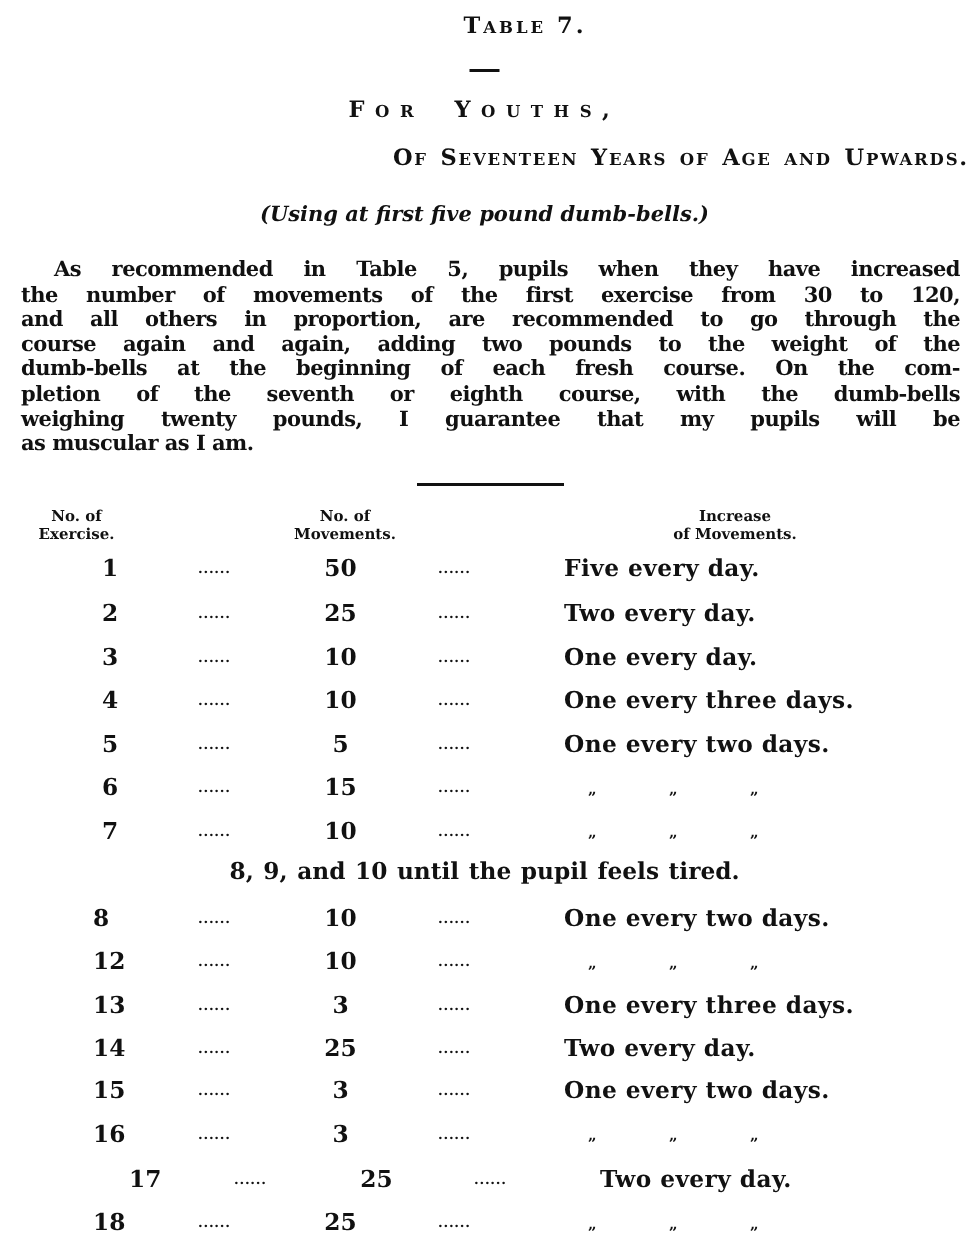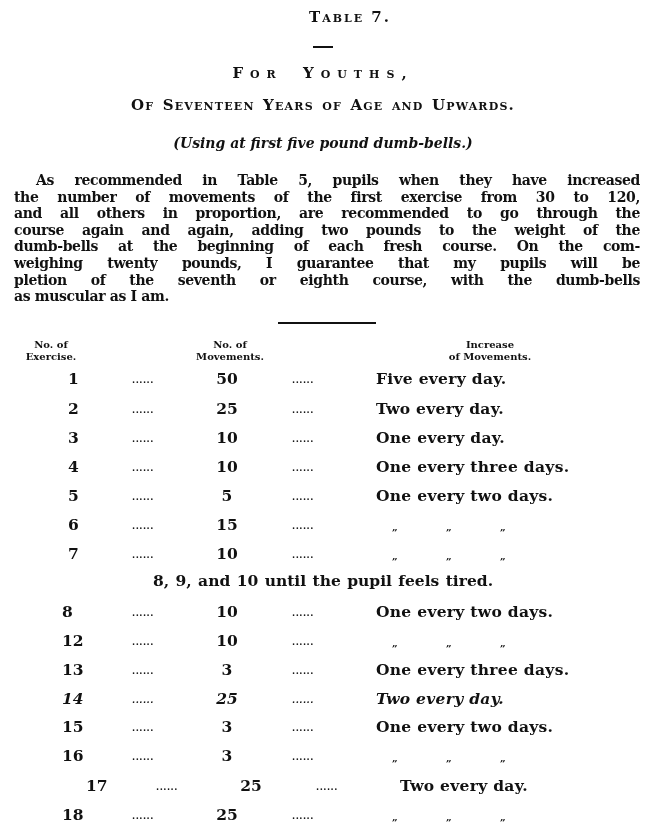--- a/index.html
+++ b/index.html
@@ -15,21 +15,21 @@
       letter-spacing: 2px;
       padding-left: 27px;
     }
     .dash { position: absolute; top: 46px; left: 313px; width: 20px; height: 2px; background: #111; }
     .subtitle1 {
       top: 64px; font-size: 15px; font-weight: bold; font-variant: small-caps;
       letter-spacing: 7px; word-spacing: 8px;
     }
     .subtitle2 {
       top: 96px; font-size: 15px; font-weight: bold; font-variant: small-caps;
-      letter-spacing: 1.2px; word-spacing: 2px;
+      letter-spacing: 1.2px; word-spacing: 2px; text-align: right;
     }
     .note {
       top: 135px; font-size: 14px; font-style: italic; font-weight: bold;
     }
     .para {
       position: absolute; left: 14px; top: 172px; width: 626px;
       font-size: 14px; font-weight: bold; line-height: 16.6px;
       text-align: justify; font-family: "DejaVu Serif", serif;
       letter-spacing: -0.35px;
     }
@@ -61,22 +61,22 @@
   <div class="center subtitle1">For Youths,</div>
   <div class="center subtitle2">Of Seventeen Years of Age and Upwards.</div>
   <div class="center note">(Using at first five pound dumb-bells.)</div>
 
   <div class="para">
     <span class="line first">As recommended in Table 5, pupils when they have increased</span>
     <span class="line">the number of movements of the first exercise from 30 to 120,</span>
     <span class="line">and all others in proportion, are recommended to go through the</span>
     <span class="line">course again and again, adding two pounds to the weight of the</span>
     <span class="line">dumb-bells at the beginning of each fresh course.  On the com-</span>
+    <span class="line">pletion of the seventh or eighth course, with the dumb-bells</span>
     <span class="line">weighing twenty pounds, I guarantee that my pupils will be</span>
-    <span class="line">pletion of the seventh or eighth course, with the dumb-bells</span>
     <span class="line last">as muscular as I am.</span>
   </div>
 
   <div class="rule"></div>
 
   <div class="hdr hdr-ex">
     <div>No. of</div>
     <div>Exercise.</div>
   </div>
   <div class="hdr hdr-mv">
@@ -158,21 +158,21 @@
         <span class="ditto" style="left: 446px;">„</span>
         <span class="ditto" style="left: 500px;">„</span>
       </div>
       <div class="row" style="top: 660px;">
         <span class="ex" style="left: 62px;">13</span>
         <span class="d1">......</span>
         <span class="mv">3</span>
         <span class="d2">......</span>
         <span class="inc">One every three days.</span>
       </div>
-      <div class="row" style="top: 689px; font-style: italic;">
+      <div class="row" style="top: 689px;">
         <span class="ex" style="left: 62px;">14</span>
         <span class="d1">......</span>
         <span class="mv">25</span>
         <span class="d2">......</span>
         <span class="inc">Two every day.</span>
       </div>
       <div class="row" style="top: 717px;">
         <span class="ex" style="left: 62px;">15</span>
         <span class="d1">......</span>
         <span class="mv">3</span>

